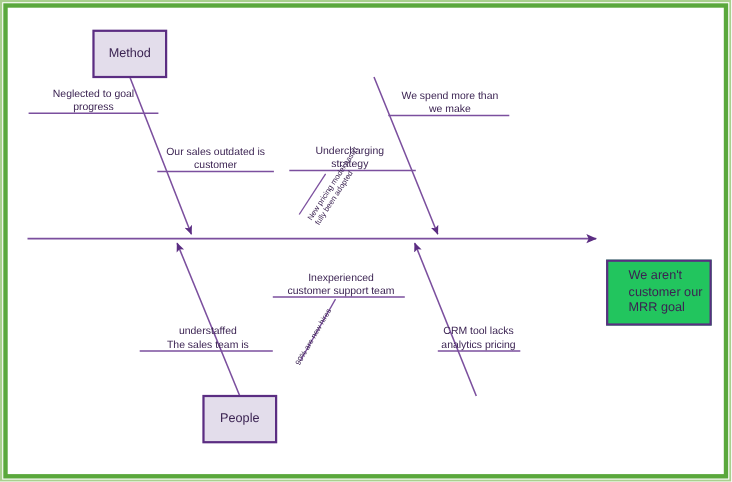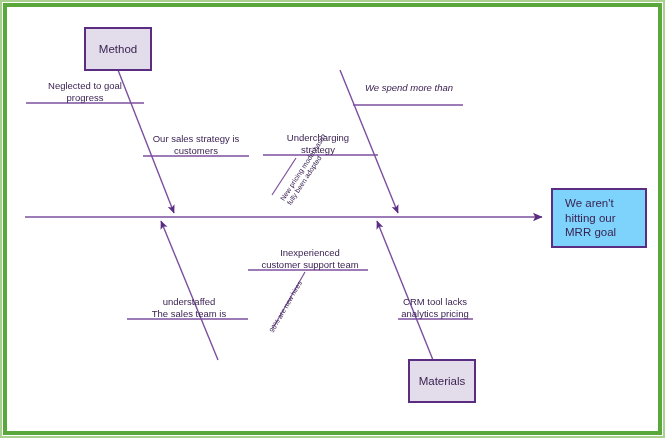--- a/index.html
+++ b/index.html
@@ -58,31 +58,32 @@
     display: flex;
     align-items: center;
     justify-content: center;
     color: #3b2352;
     font-size: 11.5px;
     line-height: 1.25;
     text-align: center;
   }
   .effect-box {
     position: absolute;
-    background: #7dd3fc;
+    background: #22c55e;
     border: 2px solid #5b2d82;
     box-sizing: border-box;
     display: flex;
     align-items: center;
-    justify-content: flex-start;
+    justify-content: center;
     padding-left: 12px;
     color: #3b2352;
     font-size: 11.5px;
     line-height: 1.3;
     text-align: left;
+    margin-top: 48px;
   }
   
   .cause-label {
     position: absolute;
     color: #3b2352;
     font-size: 9.5px;
     line-height: 1.25;
     text-align: center;
     white-space: nowrap;
   }
@@ -141,45 +142,46 @@
       <line x1="119" y1="311" x2="240" y2="311" stroke="#7b4f9e" stroke-width="1.4"></line>
 
       <line x1="390" y1="311" x2="465" y2="311" stroke="#7b4f9e" stroke-width="1.4"></line>
     </svg>
 
     <div class="cat-box" style="left:76px; top:19px; width:68px; height:44px;">
       <span>Method</span>
     </div>
 
 
-
-    <div class="cat-box" style="left:400px; top:351px; width:68px; height:44px;">
-      <span>Materials</span>
-    </div>
+    <div class="cat-box" style="left:176px; top:351px; width:68px; height:44px;">
+      <span>People</span>
+    </div>
+
 
     <div class="effect-box" style="left:543px; top:180px; width:96px; height:60px;">
       <div>
         <div>We aren't</div>
-        <div>hitting our</div>
+        <div>customer our</div>
         <div>MRR goal</div>
       </div>
     </div>
 
     <div class="cause-label" style="left:18px; top:72px; width:118px;">
       <div>Neglected to goal</div>
       <div>progress</div>
     </div>
 
     <div class="cause-label" style="left:130px; top:125px; width:116px;">
-      <div>Our sales strategy is</div>
-      <div>customers</div>
-    </div>
-
-    <div class="cause-label" style="left:345px; top:74px; width:112px;font-style:italic;">
+      <div>Our sales outdated is</div>
+      <div>customer</div>
+    </div>
+
+    <div class="cause-label" style="left:345px; top:74px; width:112px;">
       <div>We spend more than</div>
+      <div>we make</div>
     </div>
 
     <div class="cause-label" style="left:258px; top:124px; width:104px;">
       <div>Undercharging</div>
       <div>strategy</div>
     </div>
 
     <div class="sub-label two-line" style="left:271px; top:190px; transform: rotate(-57deg);">New pricing model hasn't fully been adopted</div>
 
     <div class="cause-label" style="left:243px; top:239px; width:118px;">

